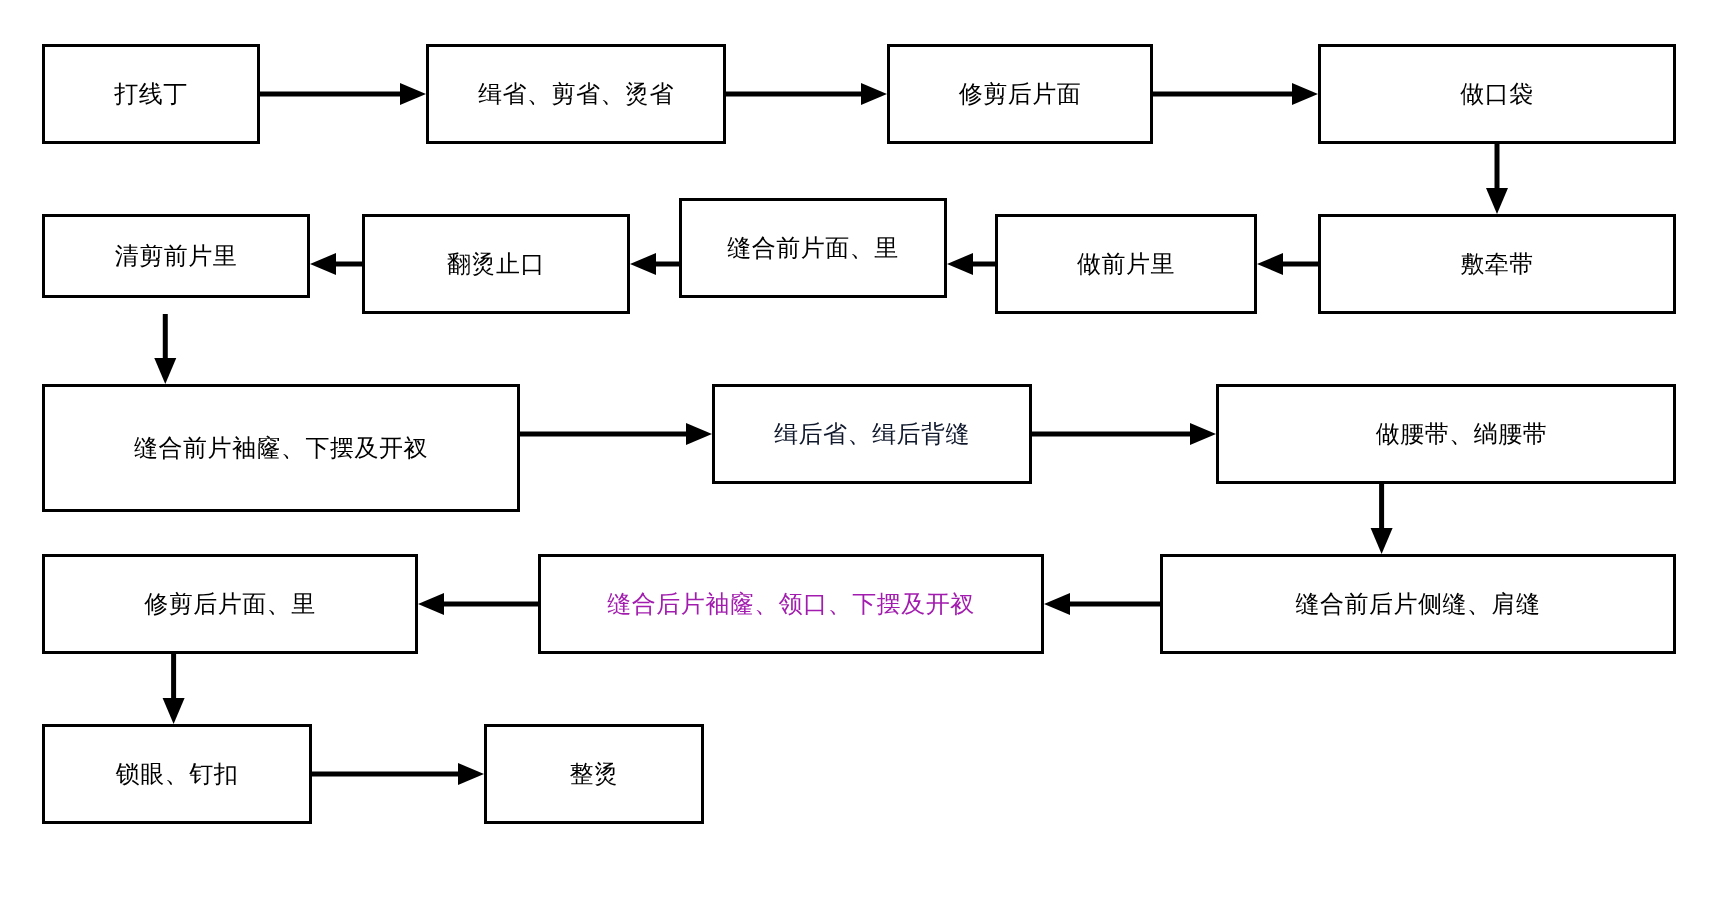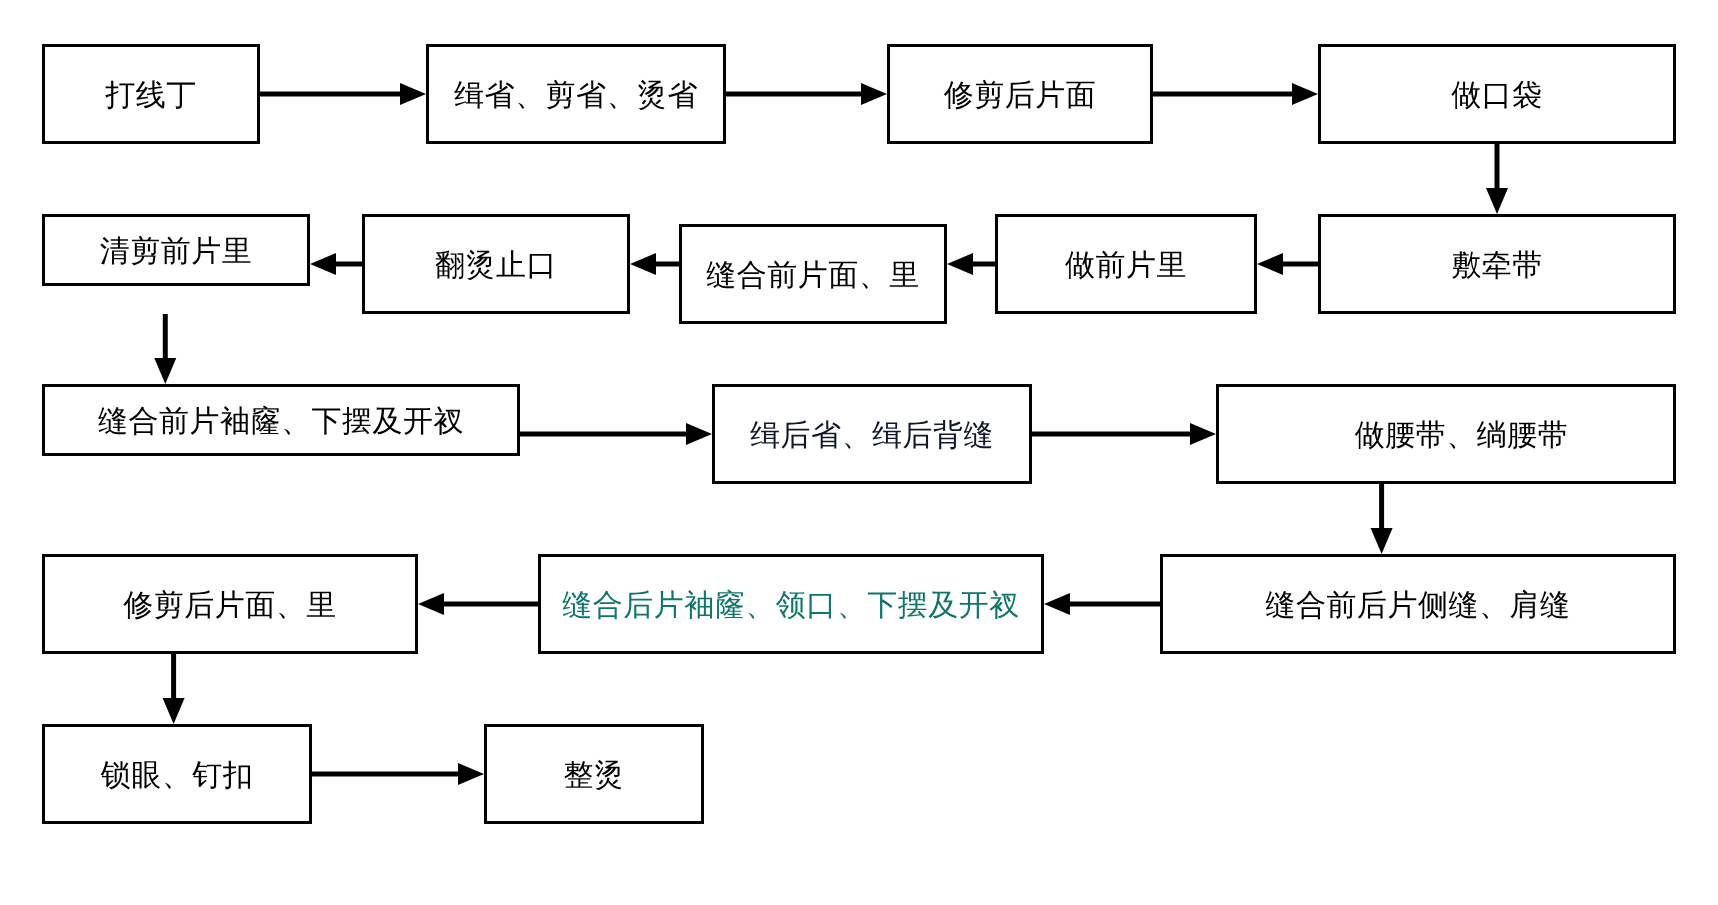--- a/index.html
+++ b/index.html
@@ -25,21 +25,21 @@
     background: #ffffff;
     display: flex;
     align-items: center;
     justify-content: center;
     color: #000000;
     line-height: 1.1;
     white-space: nowrap;
     z-index: 2;
   }
   .node-label {
-    font-size: 30px;
+    font-size: 24px;
     letter-spacing: 0.5px;
   }
   svg.edges {
     position: absolute;
     left: 0;
     top: 0;
     width: 1718px;
     height: 905px;
     z-index: 1;
     pointer-events: none;
@@ -136,43 +136,43 @@
       </div>
       <div class="node" style="left: 1318px; top: 44px; width: 358px; height: 100px; border-color: rgb(0, 0, 0);">
         <span class="node-label" style="color: rgb(0, 0, 0);">做口袋</span>
       </div>
       <div class="node" style="left: 1318px; top: 214px; width: 358px; height: 100px; border-color: rgb(0, 0, 0);">
         <span class="node-label" style="color: rgb(0, 0, 0);">敷牵带</span>
       </div>
       <div class="node" style="left: 995px; top: 214px; width: 262px; height: 100px; border-color: rgb(0, 0, 0);">
         <span class="node-label" style="color: rgb(0, 0, 0);">做前片里</span>
       </div>
-      <div class="node" style="left: 679px; top: 224px; width: 268px; height: 100px; border-color: rgb(0, 0, 0);">
+      <div class="node" style="left: 679px; top: 198px; width: 268px; height: 100px; border-color: rgb(0, 0, 0);">
         <span class="node-label" style="color: rgb(0, 0, 0);">缝合前片面、里</span>
       </div>
       <div class="node" style="left: 362px; top: 214px; width: 268px; height: 100px; border-color: rgb(0, 0, 0);">
         <span class="node-label" style="color: rgb(0, 0, 0);">翻烫止口</span>
       </div>
-      <div class="node" style="left: 42px; top: 214px; width: 268px; height: 72px; border-color: rgb(0, 0, 0);">
+      <div class="node" style="left: 42px; top: 214px; width: 268px; height: 84px; border-color: rgb(0, 0, 0);">
         <span class="node-label" style="color: rgb(0, 0, 0);">清剪前片里</span>
       </div>
-      <div class="node" style="left: 42px; top: 384px; width: 478px; height: 72px; border-color: rgb(0, 0, 0);">
+      <div class="node" style="left: 42px; top: 384px; width: 478px; height: 128px; border-color: rgb(0, 0, 0);">
         <span class="node-label" style="color: rgb(0, 0, 0);">缝合前片袖窿、下摆及开衩</span>
       </div>
       <div class="node" style="left: 712px; top: 384px; width: 320px; height: 100px; border-color: rgb(0, 0, 0);">
         <span class="node-label" style="color: #0f172a;">缉后省、缉后背缝</span>
       </div>
       <div class="node" style="left: 1216px; top: 384px; width: 460px; height: 100px; border-color: rgb(0, 0, 0); padding-left: 31px;">
         <span class="node-label" style="color: rgb(0, 0, 0);">做腰带、绱腰带</span>
       </div>
       <div class="node" style="left: 1160px; top: 554px; width: 516px; height: 100px; border-color: rgb(0, 0, 0);">
         <span class="node-label" style="color: rgb(0, 0, 0);">缝合前后片侧缝、肩缝</span>
       </div>
       <div class="node" style="left: 538px; top: 554px; width: 506px; height: 100px; border-color: rgb(0, 0, 0);">
-        <span class="node-label" style="color: #0f766e;">缝合后片袖窿、领口、下摆及开衩</span>
+        <span class="node-label" style="color: #a21caf;">缝合后片袖窿、领口、下摆及开衩</span>
       </div>
       <div class="node" style="left: 42px; top: 554px; width: 376px; height: 100px; border-color: rgb(0, 0, 0);">
         <span class="node-label" style="color: rgb(0, 0, 0);">修剪后片面、里</span>
       </div>
       <div class="node" style="left: 42px; top: 724px; width: 270px; height: 100px; border-color: rgb(0, 0, 0);">
         <span class="node-label" style="color: rgb(0, 0, 0);">锁眼、钉扣</span>
       </div>
       <div class="node" style="left: 484px; top: 724px; width: 220px; height: 100px; border-color: rgb(0, 0, 0);">
         <span class="node-label" style="color: rgb(0, 0, 0);">整烫</span>
       </div>

